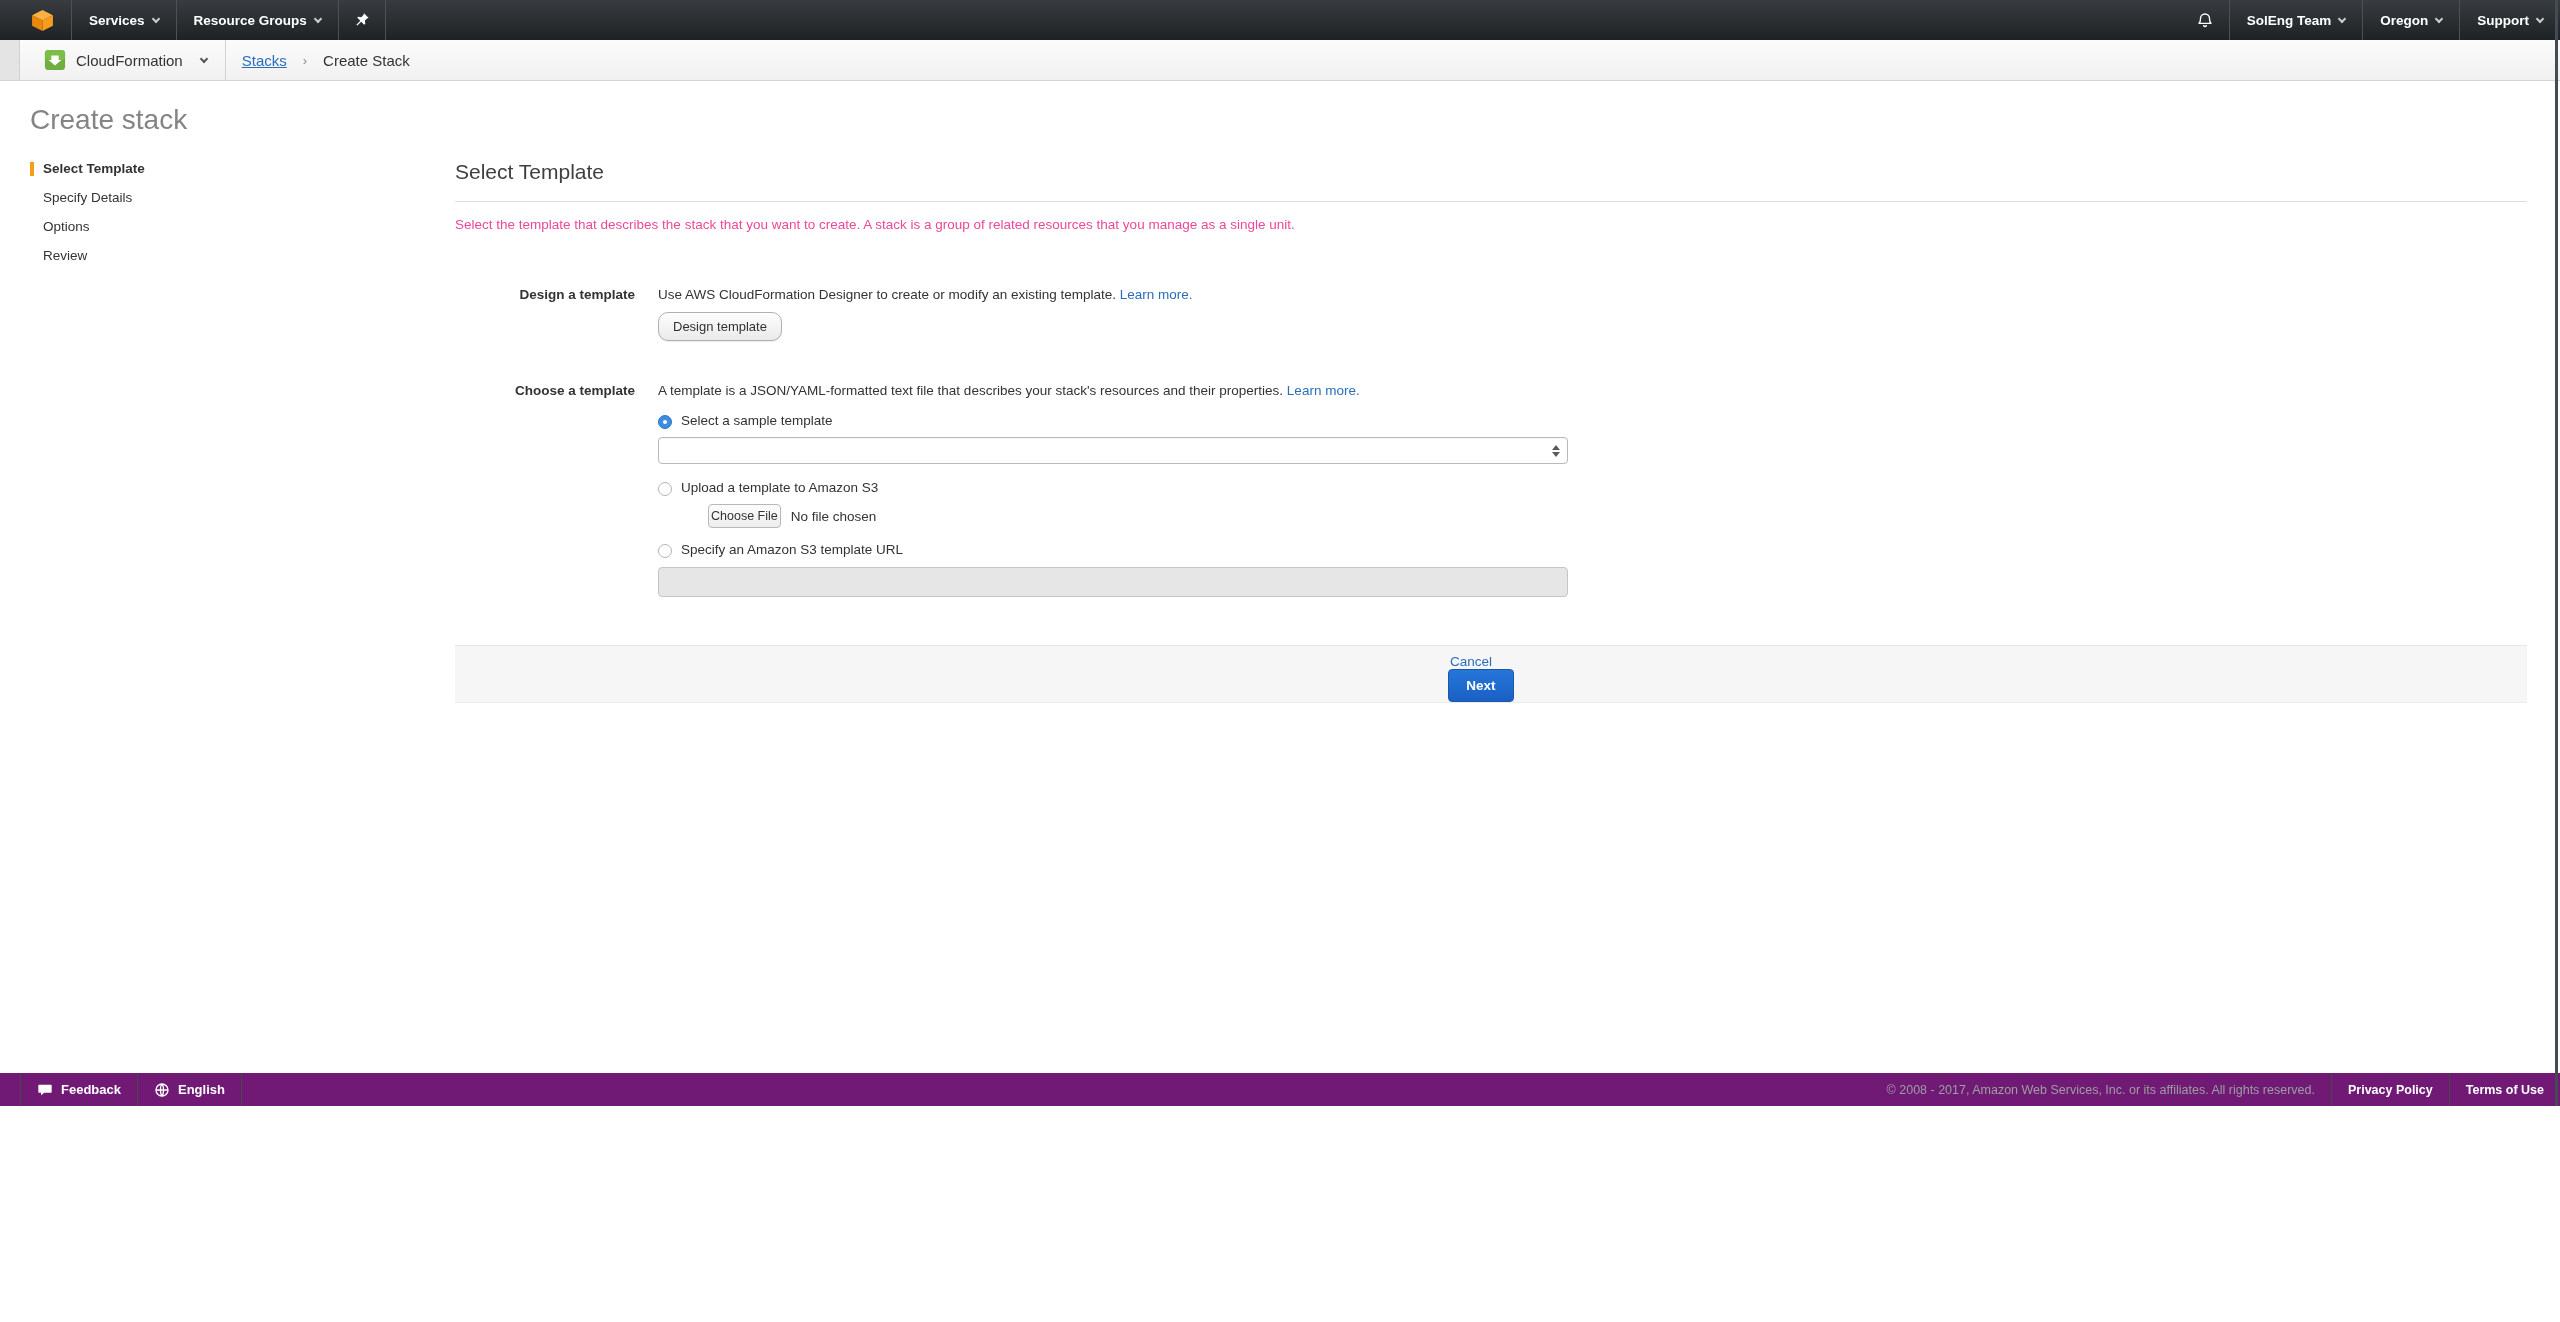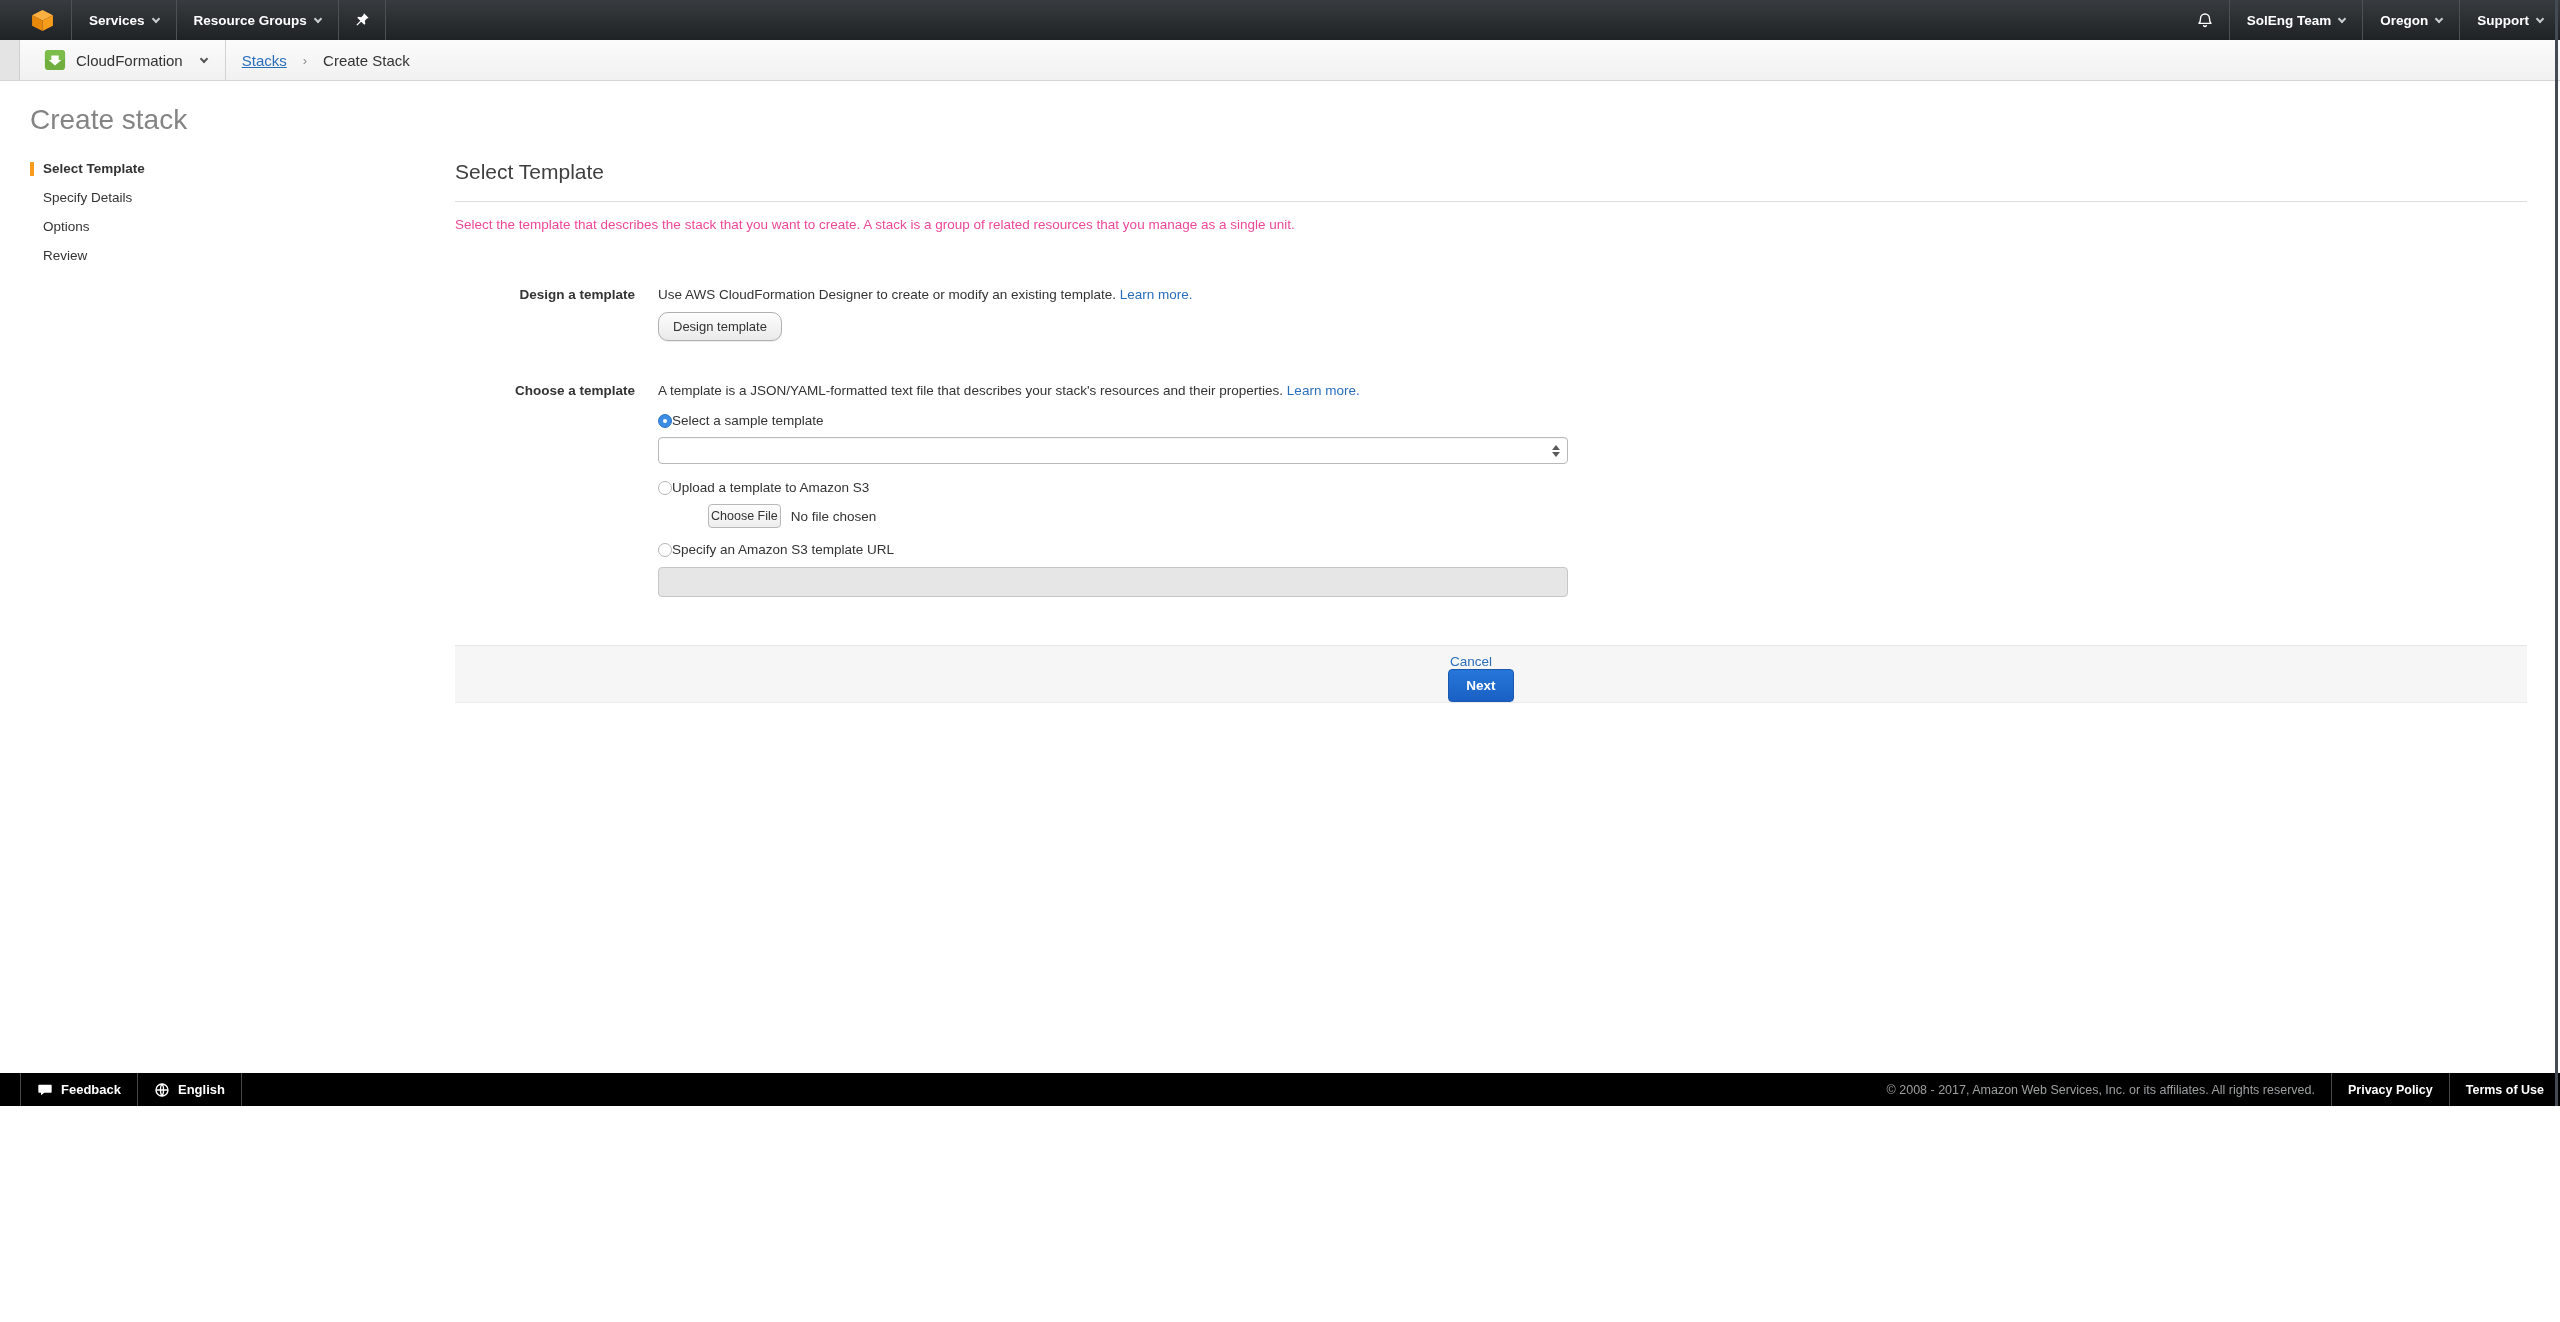--- a/index.html
+++ b/index.html
@@ -64,21 +64,21 @@
   .form-field { flex:1; font-size:13.5px; color:#333; line-height:17px; }
   a.lm { color:#2a6ebb; text-decoration:none; cursor:pointer; }
 
   .btn-gray {
     display:inline-block; margin-top:9px; padding:6px 14px; font-size:13px; color:#333;
     background:linear-gradient(#fdfdfd, #eaeaea);
     border:1px solid #b0b0b0; border-radius:10px; cursor:pointer;
     box-shadow:0 1px 1px rgba(0,0,0,0.08); font-family:"Liberation Sans", sans-serif;
   }
 
-  .radio-row { display:flex; align-items:center; }
+  .radio-row { display:flex; align-items:flex-end; gap:9px; }
   .radio-row.r1 { margin-top:13px; }
   .radio-row.r2 { margin-top:15px; }
   .radio-row.r3 { margin-top:13px; }
   .radio { width:14px; height:14px; border-radius:50%; background:#fff; border:1px solid #b4b4b4; position:relative; cursor:pointer; flex:none; }
   .radio.on { background:#3c8ce4; border-color:#2f76c8; }
   .radio.on::after { content:""; position:absolute; left:4px; top:4px; width:4px; height:4px; border-radius:50%; background:#fff; }
   .radio-label { cursor:pointer; }
 
   .select-box {
     margin-top:8px; width:910px; height:27px; background:#fff;
@@ -113,21 +113,21 @@
   .cancel-link { font-size:13.5px; color:#2a6ebb; margin-right:20px; cursor:pointer; text-decoration:none; }
   .btn-next {
     padding:8px 17px; font-size:13.5px; font-weight:bold; color:#fff;
     background:linear-gradient(#2676d9, #1a60c4);
     border:1px solid #1a58ae; border-radius:4px; cursor:pointer; font-family:"Liberation Sans", sans-serif;
   }
 
   
   .footer {
     position:absolute; left:0; right:0; bottom:0; height:33px;
-    background:#000000; display:flex; align-items:stretch; color:#fff;
+    background:#701a75; display:flex; align-items:stretch; color:#fff;
   }
   .foot-sep { width:1px; background:#45494a; align-self:stretch; }
   .foot-item { display:flex; align-items:center; gap:8px; padding:0 16px; font-size:13px; font-weight:bold; cursor:pointer; }
   .foot-spacer { flex:1; }
   .copyright { display:flex; align-items:center; font-size:12.5px; color:#9d9fa1; padding:0 16px; font-weight:normal; }
   .foot-link { display:flex; align-items:center; padding:8px 16px; font-size:12.5px; font-weight:bold; color:#fff; cursor:pointer; }
 
   
   .scroll-strip { position:absolute; top:0; bottom:0; right:2px; width:3px; background:#454b54; }
 </style>

